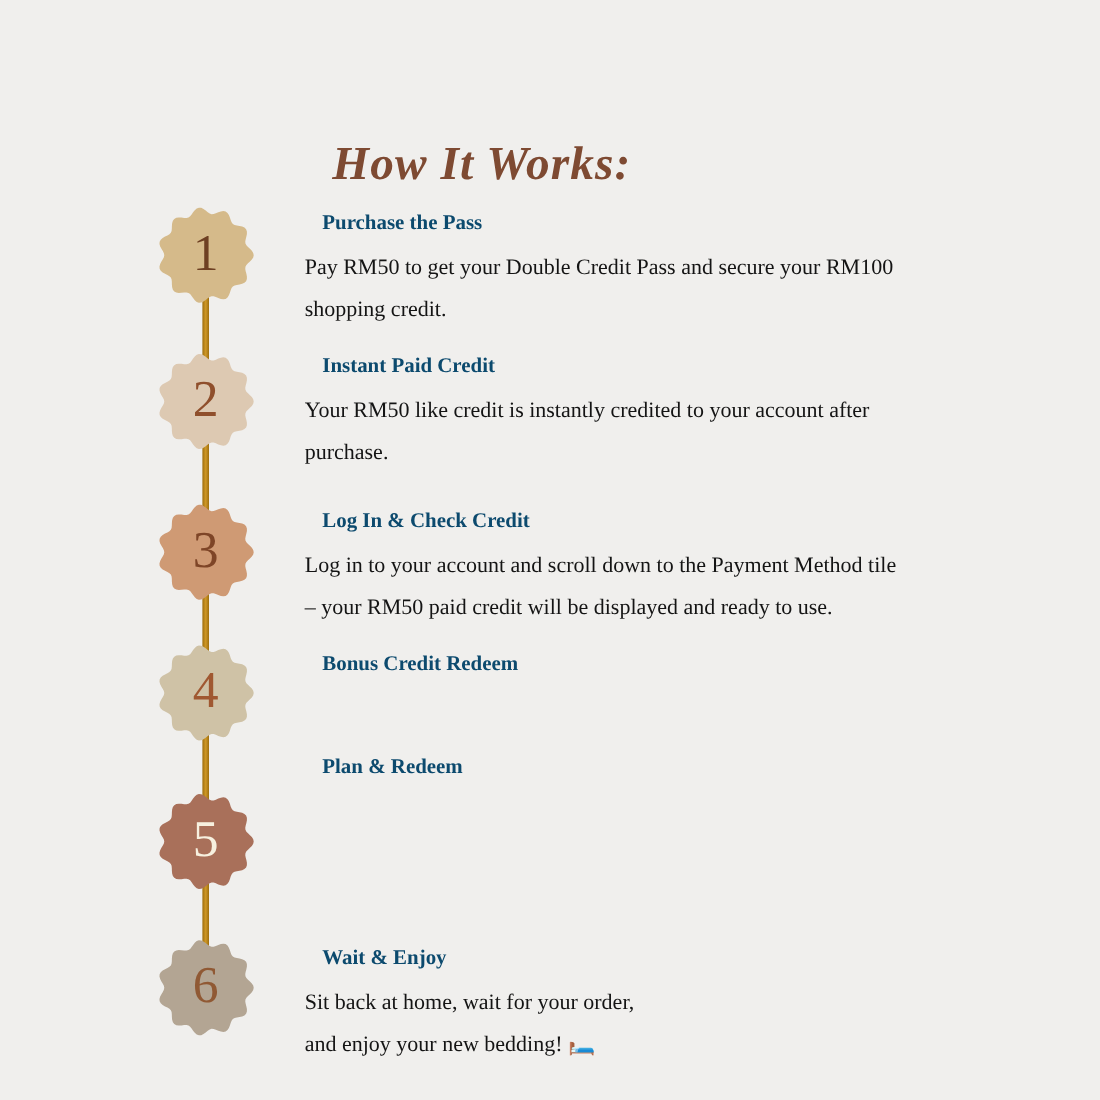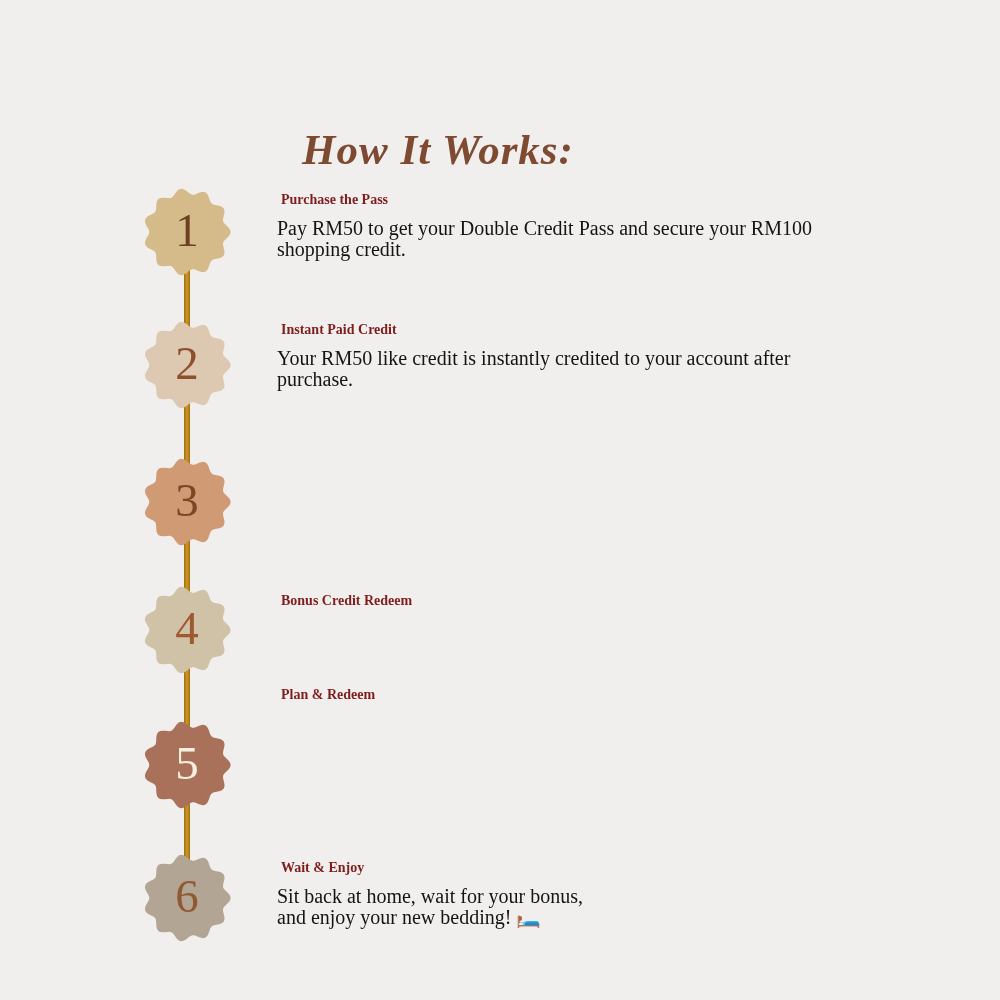--- a/index.html
+++ b/index.html
@@ -47,27 +47,27 @@
   }
 
   .step-text {
     position: absolute;
     left: 277px;
     width: 600px;
     color: #141414;
   }
   .step-title {
     font-weight: bold;
-    font-size: 14px;
-    margin: 0 0 10px 4px;
-    color: #7f1d1d;
+    font-size: 19px;
+    margin: 0 0 10px 16px;
+    color: #0c4a6e;
   }
   .step-body {
     font-size: 20px;
-    line-height: 21px;
+    line-height: 38px;
     white-space: pre-line;
     margin: 0;
   }
 </style>
 </head>
 <body style="background: rgb(240, 239, 237);">
 
 <div class="canvas">
 
   <h1 class="page-title" style="color: rgb(126, 74, 50);">How It Works:</h1>
@@ -114,25 +114,30 @@
   <div class="step-text" style="top:192px">
     <h2 class="step-title">Purchase the Pass</h2>
     <p class="step-body">Pay RM50 to get your Double Credit Pass and secure your RM100
 shopping credit.</p>
   </div>
   <div class="step-text" style="top:322px">
     <h2 class="step-title">Instant Paid Credit</h2>
     <p class="step-body">Your RM50 like credit is instantly credited to your account after
 purchase.</p>
   </div>
+  <div class="step-text" style="top:463px">
+    <h2 class="step-title">Log In &amp; Check Credit</h2>
+    <p class="step-body">Log in to your account and scroll down to the Payment Method tile
+– your RM50 paid credit will be displayed and ready to use.</p>
+  </div>
   <div class="step-text" style="top:593px">
     <h2 class="step-title">Bonus Credit Redeem</h2>
   </div>
   <div class="step-text" style="top:687px">
     <h2 class="step-title">Plan &amp; Redeem</h2>
   </div>
   <div class="step-text" style="top:860px">
     <h2 class="step-title">Wait &amp; Enjoy</h2>
-    <p class="step-body">Sit back at home, wait for your bonus,
+    <p class="step-body">Sit back at home, wait for your order,
 and enjoy your new bedding! 🛏️</p>
   </div>
 
 </div>
 
 </body></html>

